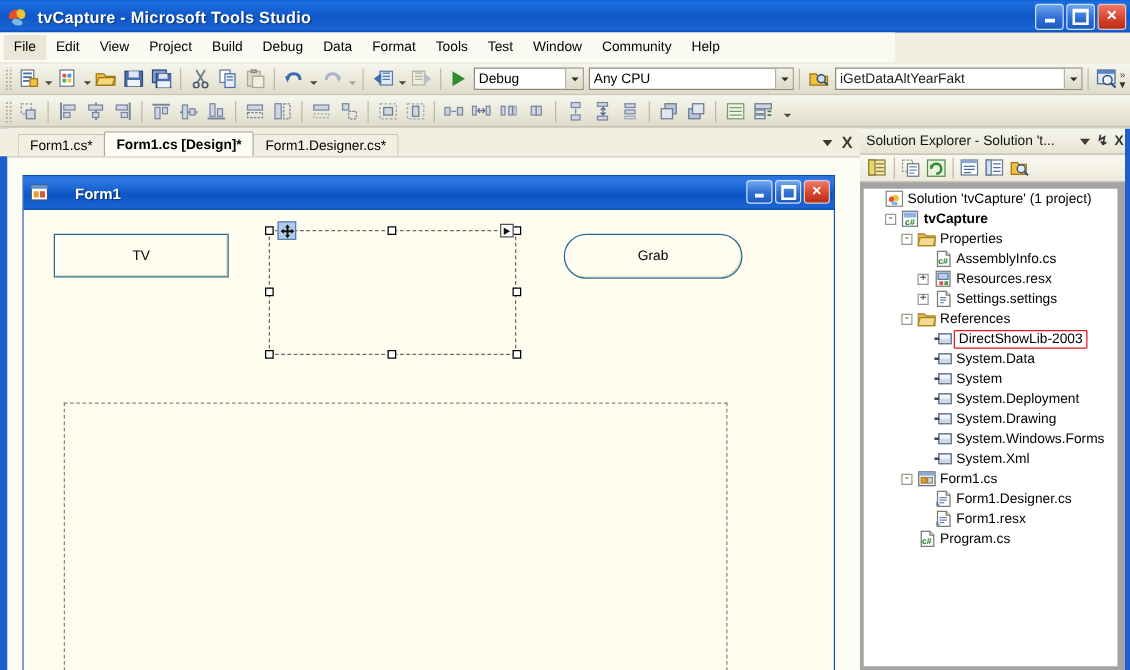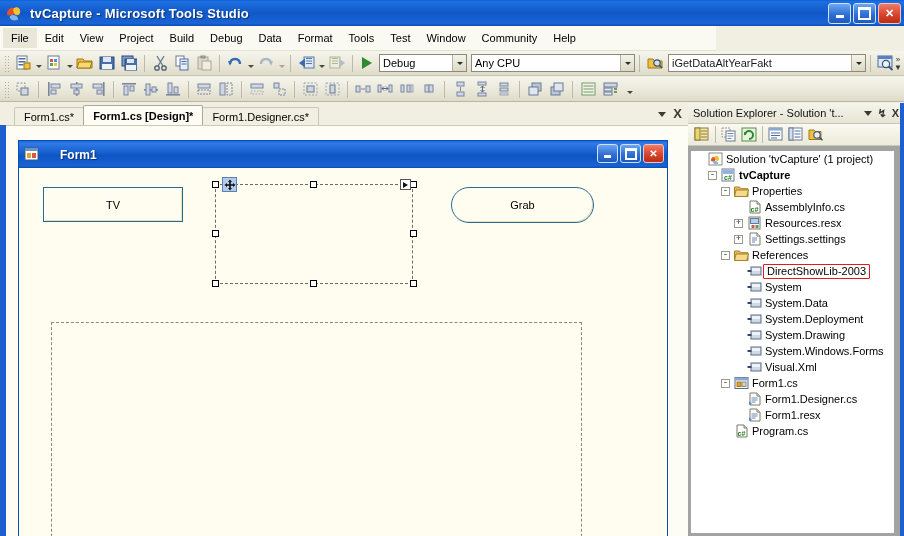--- a/index.html
+++ b/index.html
@@ -755,32 +755,32 @@
         </div>
         <div class="trow">
           <span class="ind" style="width: 43px; display: inline-block; height: 16px;"></span>
           <span style="width: 9px; height: 9px; display: inline-block; flex: 0 0 auto;"></span>
           <span style="width: 4px; display: inline-block; flex: 0 0 auto;"></span>
           <span class="ti"><svg width="15" height="14" viewBox="0 0 15 14">
               <rect x="4" y="3" width="10" height="8" fill="#cfd9e6" stroke="#5a6d82"></rect>
               <rect x="5" y="4" width="8" height="3" fill="#eef3f8"></rect>
               <rect x="0.5" y="6" width="4" height="2" fill="#3a4a5e"></rect>
             </svg></span>
-          <span class="lbl">System</span>
+          <span class="lbl">System.Data</span>
         </div>
         <div class="trow">
           <span class="ind" style="width: 43px; display: inline-block; height: 16px;"></span>
           <span style="width: 9px; height: 9px; display: inline-block; flex: 0 0 auto;"></span>
           <span style="width: 4px; display: inline-block; flex: 0 0 auto;"></span>
           <span class="ti"><svg width="15" height="14" viewBox="0 0 15 14">
               <rect x="4" y="3" width="10" height="8" fill="#cfd9e6" stroke="#5a6d82"></rect>
               <rect x="5" y="4" width="8" height="3" fill="#eef3f8"></rect>
               <rect x="0.5" y="6" width="4" height="2" fill="#3a4a5e"></rect>
             </svg></span>
-          <span class="lbl">System.Data</span>
+          <span class="lbl">System</span>
         </div>
         <div class="trow">
           <span class="ind" style="width: 43px; display: inline-block; height: 16px;"></span>
           <span style="width: 9px; height: 9px; display: inline-block; flex: 0 0 auto;"></span>
           <span style="width: 4px; display: inline-block; flex: 0 0 auto;"></span>
           <span class="ti"><svg width="15" height="14" viewBox="0 0 15 14">
               <rect x="4" y="3" width="10" height="8" fill="#cfd9e6" stroke="#5a6d82"></rect>
               <rect x="5" y="4" width="8" height="3" fill="#eef3f8"></rect>
               <rect x="0.5" y="6" width="4" height="2" fill="#3a4a5e"></rect>
             </svg></span>
@@ -810,21 +810,21 @@
         </div>
         <div class="trow">
           <span class="ind" style="width: 43px; display: inline-block; height: 16px;"></span>
           <span style="width: 9px; height: 9px; display: inline-block; flex: 0 0 auto;"></span>
           <span style="width: 4px; display: inline-block; flex: 0 0 auto;"></span>
           <span class="ti"><svg width="15" height="14" viewBox="0 0 15 14">
               <rect x="4" y="3" width="10" height="8" fill="#cfd9e6" stroke="#5a6d82"></rect>
               <rect x="5" y="4" width="8" height="3" fill="#eef3f8"></rect>
               <rect x="0.5" y="6" width="4" height="2" fill="#3a4a5e"></rect>
             </svg></span>
-          <span class="lbl">Visual.Xml</span>
+          <span class="lbl">System.Xml</span>
         </div>
         <div class="trow">
           <span class="ind" style="width: 30px; display: inline-block; height: 16px;"></span>
           <span class="exp">-</span>
           <span style="width: 4px; display: inline-block; flex: 0 0 auto;"></span>
           <span class="ti"><svg width="15" height="14" viewBox="0 0 15 14">
               <rect x="1" y="1.5" width="13" height="11" fill="#fff" stroke="#5a6a80"></rect>
               <rect x="1" y="1.5" width="13" height="3" fill="#8aa8cf"></rect>
               <rect x="3" y="6" width="4" height="4.5" fill="#e8a030" stroke="#a87818"></rect>
               <rect x="8" y="6" width="4" height="4.5" fill="#d8d8c8" stroke="#8a8a78"></rect>

